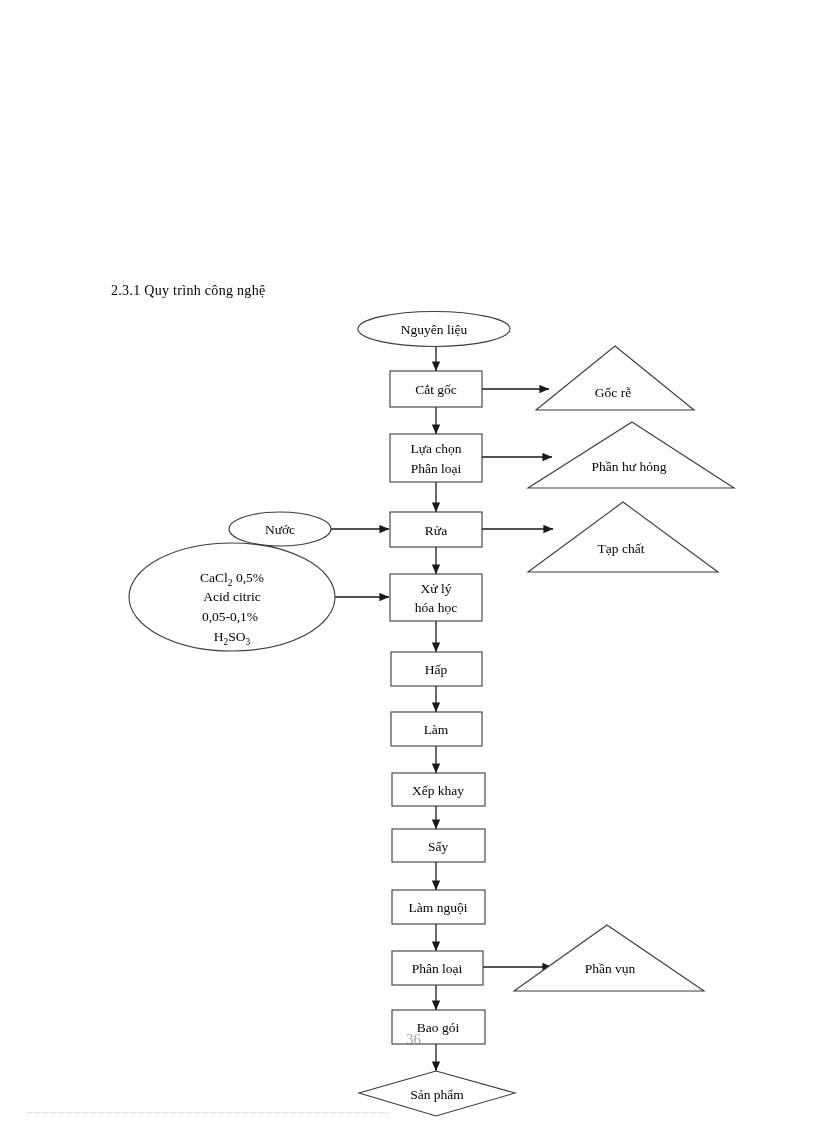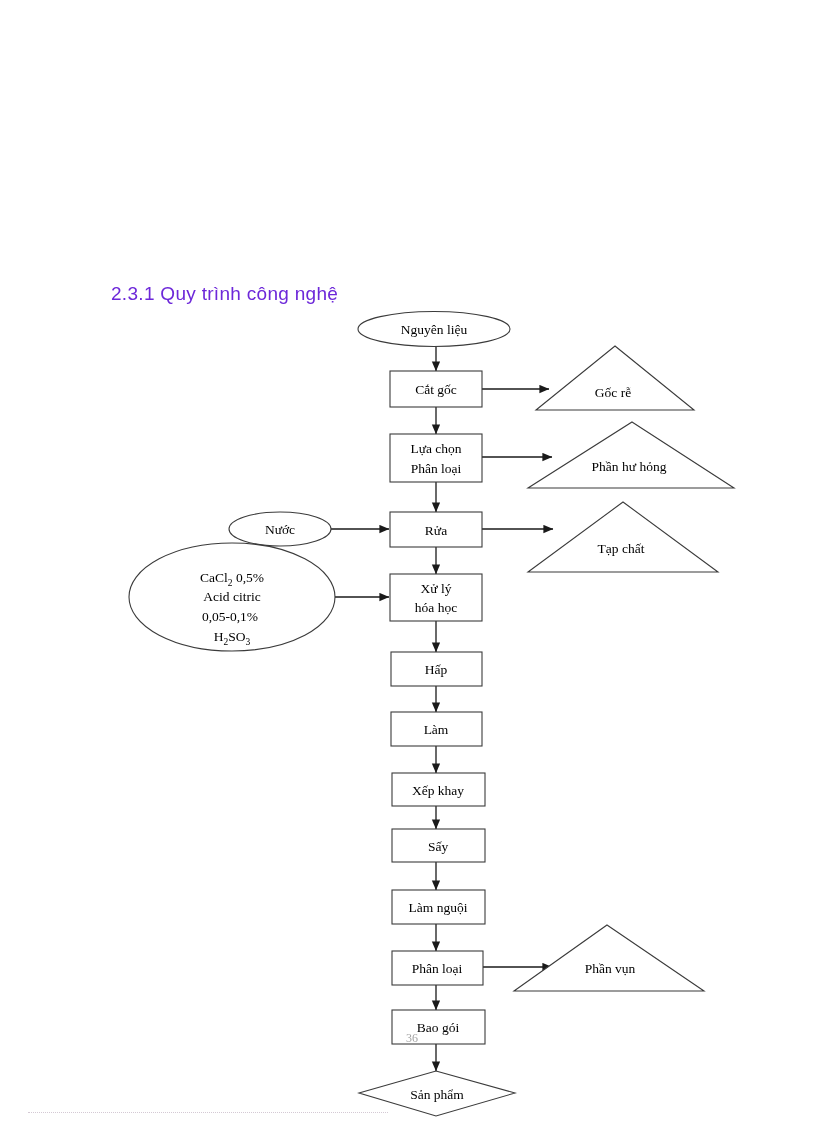--- a/index.html
+++ b/index.html
@@ -17,23 +17,23 @@
   #page {
     position: absolute;
     left: 0; top: 0;
     width: 816px;
     height: 1123px;
   }
   #heading {
     position: absolute;
     left: 111px;
     top: 283px;
-    font-family: Liberation Sans, sans-serif;
-    font-size: 19px;
-    color: #6d28d9;
+    font-family: Liberation Serif, serif;
+    font-size: 14px;
+    color: #000000;
     letter-spacing: 0.3px;
     white-space: nowrap;
   }
   #flow {
     position: absolute;
     left: 0;
     top: 0;
     width: 816px;
     height: 1123px;
   }
@@ -55,21 +55,21 @@
   .connector {
     stroke: #1a1a1a;
     stroke-width: 1.3;
     fill: none;
   }
   .pagenum {
     position: absolute;
     left: 406px;
     top: 1031px;
     font-family: "Liberation Serif", serif;
-    font-size: 12px;
+    font-size: 15px;
     color: #555;
     opacity: 0.55;
   }
   .bottom-rule {
     position: absolute;
     left: 28px;
     top: 1112px;
     width: 360px;
     height: 0;
     border-top: 1px dotted #d4c9d4;

